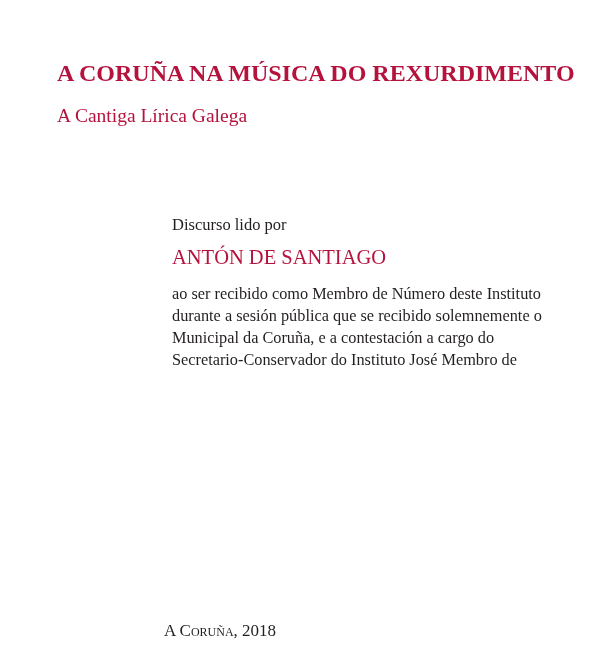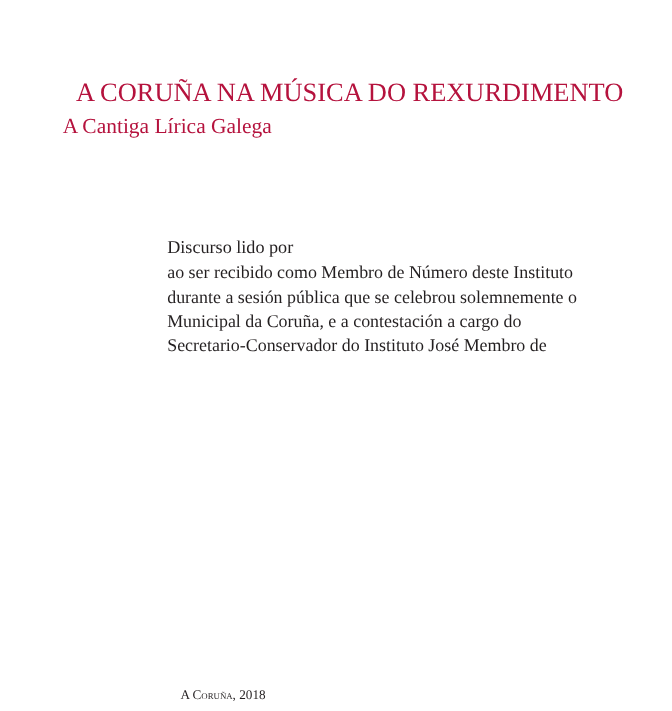--- a/index.html
+++ b/index.html
@@ -17,86 +17,87 @@
     }
     .title {
       position: absolute;
       left: 57px;
       top: 59px;
       font-size: 24px;
       line-height: 28px;
       color: #b5123d;
       white-space: nowrap;
       letter-spacing: 0px;
-      margin: 12px;
-      font-weight: normal;
+      margin: 0;
+      font-weight: bold;
     }
     .subtitle {
       position: absolute;
       left: 57px;
       top: 104px;
       font-size: 19.5px;
       line-height: 24px;
       color: #b5123d;
       white-space: nowrap;
       margin: 0;
       font-weight: normal;
     }
     .speech-block {
       position: absolute;
-      left: 152px;
+      left: 172px;
       top: 214px;
       width: 440px;
     }
     .read-by {
       font-size: 16.5px;
       line-height: 22px;
       color: #231f20;
       white-space: nowrap;
     }
     .author {
       margin-top: 9px;
       font-size: 20.5px;
       line-height: 24px;
       color: #b5123d;
       white-space: nowrap;
     }
     .body-text {
-      margin-top: 1px;
+      margin-top: 14px;
       font-size: 16.3px;
       line-height: 22px;
       color: #231f20;
     }
     .body-text .line {
       display: block;
       white-space: nowrap;
     }
     .smallcaps {
       font-variant: small-caps;
     }
     .footer {
       position: absolute;
       left: 164px;
       top: 620px;
-      font-size: 12px;
+      font-size: 17px;
       line-height: 22px;
       color: #231f20;
       white-space: nowrap;
       font-variant: small-caps;
     }
   </style>
 </head>
 <body>
 
 <h1 class="title">A CORUÑA NA MÚSICA DO REXURDIMENTO</h1>
 <h2 class="subtitle">A Cantiga Lírica Galega</h2>
 
 <div class="speech-block">
   <div class="read-by">Discurso lido por</div>
+  <div class="author">ANTÓN DE SANTIAGO</div>
   <div class="body-text">
     <span class="line">ao ser recibido como Membro de Número deste Instituto</span>
-    <span class="line">durante a sesión pública que se celebrou solemnemente o</span>
+    <span class="line">durante a sesión pública que se recibido solemnemente o</span>
     <span class="line">Municipal da Coruña, e a contestación a cargo do</span>
     <span class="line">Secretario-Conservador do Instituto José Membro de</span>
   </div>
 </div>
 
 <div class="footer">A Coruña, 2018</div>
 
 </body></html>

